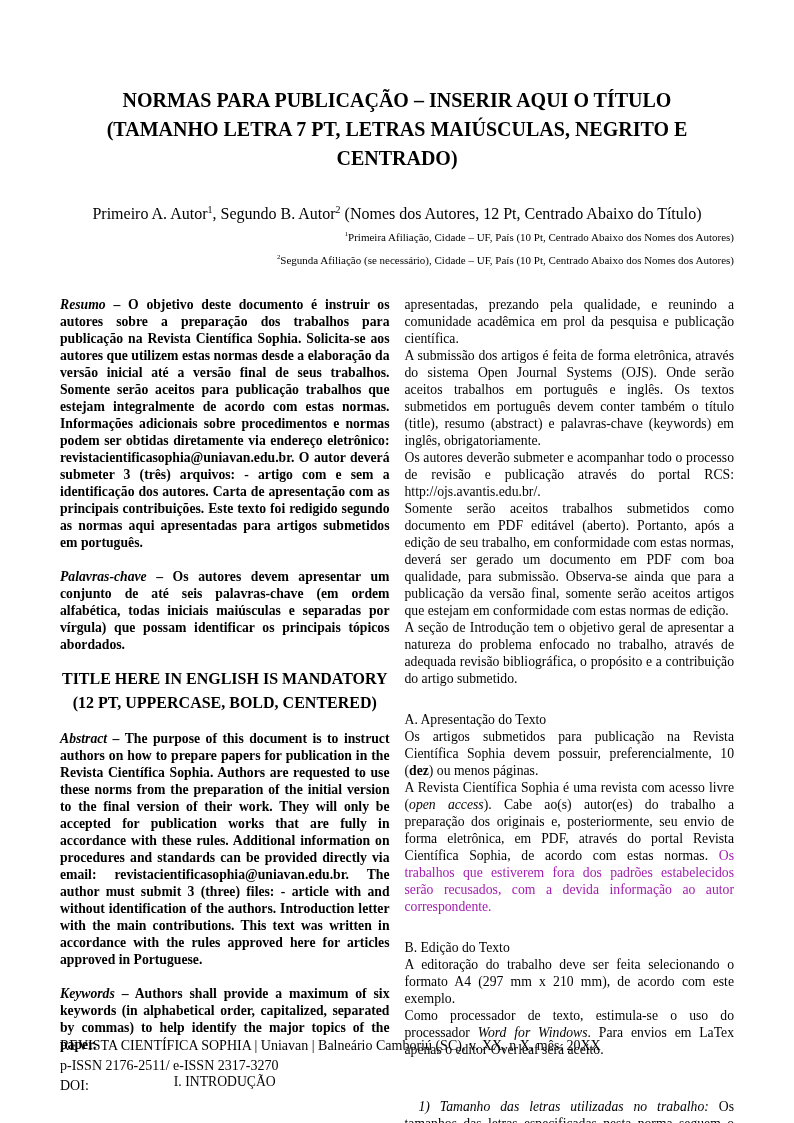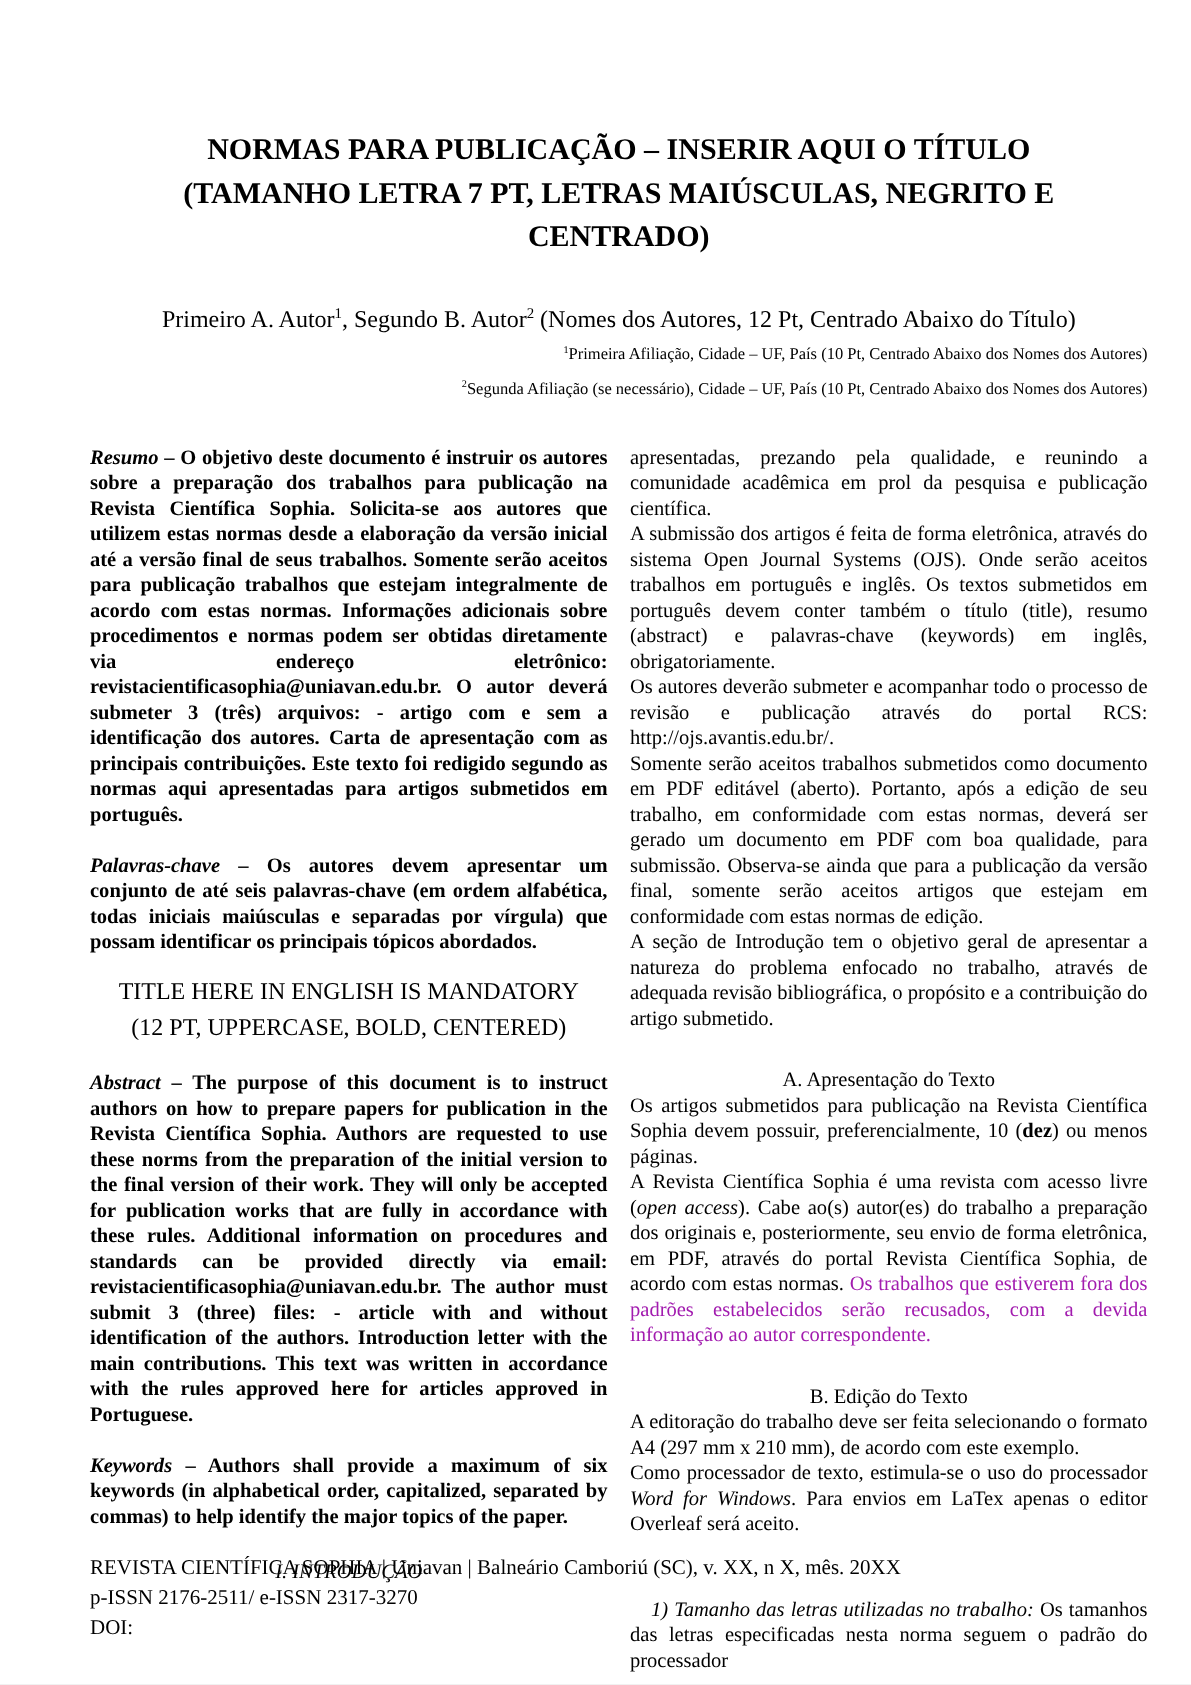--- a/index.html
+++ b/index.html
@@ -4,41 +4,41 @@
 <style>
   html,body { margin:0; padding:0; background:#e8e8e8; }
   .page {
     position:relative;
     width:794px; height:1123px;
     margin:0 auto;
     background:#ffffff;
     color:#000000;
     font-family:"Liberation Serif","DejaVu Serif",serif;
     box-sizing:border-box;
-    padding:86px 29px 0 60px;
+    padding:86px 60px 0 60px;
     overflow:hidden;
   }
   
   .title { margin:0; font-size:20px; font-weight:bold; text-align:center; line-height:29px; }
   .title .tline { display:block; }
   .authors { margin-top:27px; font-size:16px; text-align:center; line-height:20px; }
   .affil { font-size:11px; text-align:right; line-height:19px; }
   .affil sup, .authors sup { font-size:0.62em; }
   
   .columns { display:flex; gap:15px; margin-top:26px; }
   .col { flex:1 1 0; min-width:0; font-size:13.7px; line-height:17px; text-align:justify; }
   .col p { margin:0; }
   .jp { text-align:justify; }
   .bold { font-weight:bold; }
   .il { font-style:italic; }
   .gap17 { margin-top:17px !important; }
-  .entitle { margin:14px 0 15px 0; font-size:16px; font-weight:normal; text-align:center; line-height:24px; }
+  .entitle { margin:14px 0 15px 0; font-size:16px; font-weight:bold; text-align:center; line-height:24px; }
   .entitle .tline { display:block; }
-  .secheading { margin:20px 0 18px 0; font-size:13.7px; font-weight:normal; text-align:center;font-style:italic; }
-  .subheading { margin:24px 0 0 0; font-size:13.7px; font-weight:normal; text-align:center; }
+  .secheading { margin:20px 0 18px 0; font-size:13.7px; font-weight:normal; text-align:center; }
+  .subheading { margin:24px 0 0 0; font-size:13.7px; font-weight:normal; text-align:left; }
   .red { color:#a21caf; }
   .item-indent { text-indent:14px; margin-top:40px !important; }
   
   .pagefooter {
     position:absolute; left:60px; right:60px; top:1036px;
     font-size:14px; line-height:20px;
   }
 </style>
 </head>
 <body>

